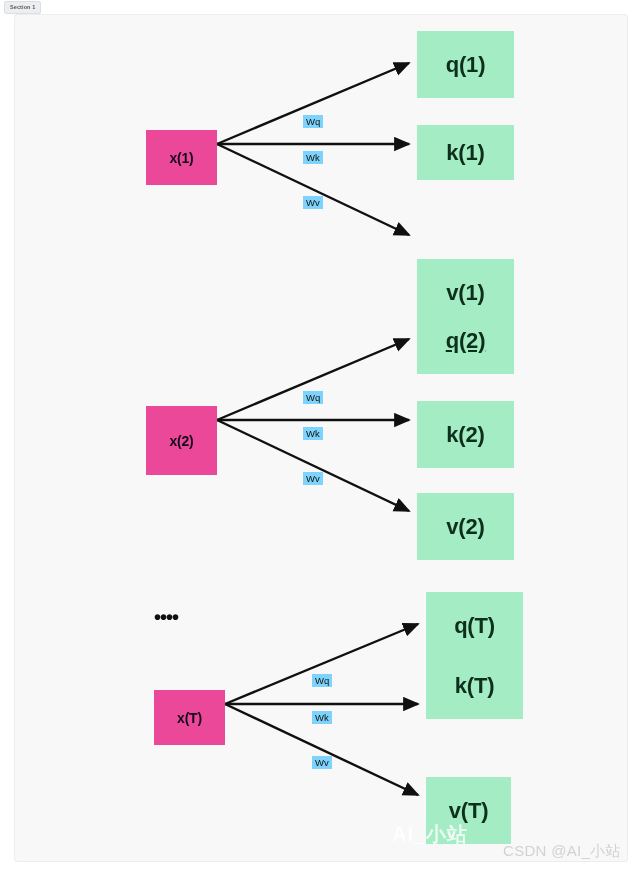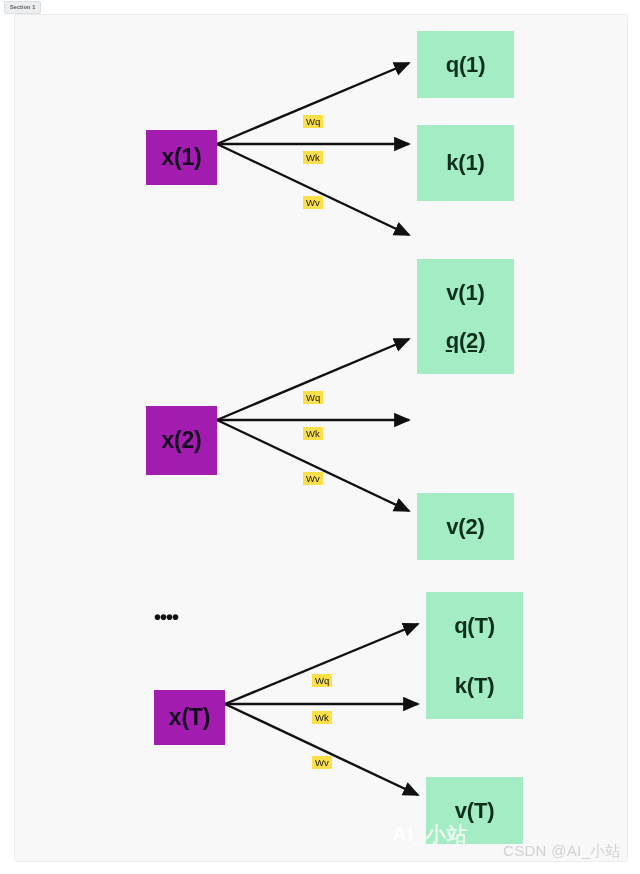--- a/index.html
+++ b/index.html
@@ -64,41 +64,41 @@
   
   .node {
     position: absolute;
     display: flex;
     align-items: center;
     justify-content: center;
     box-sizing: border-box;
     white-space: nowrap;
   }
   .node-input {
-    background: #a21caf;
+    background: #ec4899;
     color: #14091e;
-    font-size: 23px;
+    font-size: 14px;
     font-weight: 700;
     letter-spacing: -0.2px;
   }
   .node-output {
     background: #a3ecc4;
     color: #0d2f1b;
     font-size: 22px;
     font-weight: 700;
     letter-spacing: -0.2px;
   }
 
   
   .edge-label {
     position: absolute;
     font-size: 9.5px;
     font-weight: 400;
     color: #111111;
-    background: #fde047;
+    background: #7dd3fc;
     padding: 1px 3px;
     white-space: nowrap;
   }
 
   
   #ellipsis-dots {
     position: absolute;
     font-size: 20px;
     font-weight: 900;
     color: #101010;
@@ -160,41 +160,42 @@
     </g>
   </svg>
 
   <div class="node node-input" style="left:131px; top:115px; width:71px; height:55px;">x(1)</div>
 
   <div class="edge-label" style="left:288px; top:100px;">Wq</div>
   <div class="edge-label" style="left:288px; top:136px;">Wk</div>
   <div class="edge-label" style="left:288px; top:181px;">Wv</div>
 
   <div class="node node-output" style="left:402px; top:16px; width:97px; height:67px;">q(1)</div>
-  <div class="node node-output" style="left:402px; top:110px; width:97px; height:76px;">k(1)</div>
+  <div class="node node-output" style="left:402px; top:110px; width:97px; height:55px;">k(1)</div>
   <div class="node node-output" style="left:402px; top:202px; width:97px; height:67px;margin-top:42px;">v(1)</div>
 
   <div class="node node-input" style="left:131px; top:391px; width:71px; height:69px;">x(2)</div>
 
   <div class="edge-label" style="left:288px; top:376px;">Wq</div>
   <div class="edge-label" style="left:288px; top:412px;">Wk</div>
   <div class="edge-label" style="left:288px; top:457px;">Wv</div>
 
   <div class="node node-output" style="left:402px; top:292px; width:97px; height:67px;text-decoration:underline;">q(2)</div>
+  <div class="node node-output" style="left:402px; top:386px; width:97px; height:67px;">k(2)</div>
   <div class="node node-output" style="left:402px; top:478px; width:97px; height:67px;">v(2)</div>
 
   <div id="ellipsis-dots" style="left:139px; top:592px;">••••</div>
 
   <div class="node node-input" style="left:139px; top:675px; width:71px; height:55px;">x(T)</div>
 
   <div class="edge-label" style="left:297px; top:659px;">Wq</div>
   <div class="edge-label" style="left:297px; top:696px;">Wk</div>
   <div class="edge-label" style="left:297px; top:741px;">Wv</div>
 
   <div class="node node-output" style="left:411px; top:577px; width:97px; height:67px;">q(T)</div>
   <div class="node node-output" style="left:411px; top:637px; width:97px; height:67px;">k(T)</div>
-  <div class="node node-output" style="left:411px; top:762px; width:97px; height:67px;">v(T)</div>
+  <div class="node node-output" style="left:411px; top:762px; width:85px; height:67px;">v(T)</div>
 
   <div id="watermark-faint" style="left:352px; top:806px;margin-left:25px;">AI_小站</div>
 
   <div id="watermark-credit" style="left:488px; top:827px;">CSDN @AI_小站</div>
 
 </div>
 
 </body></html>

